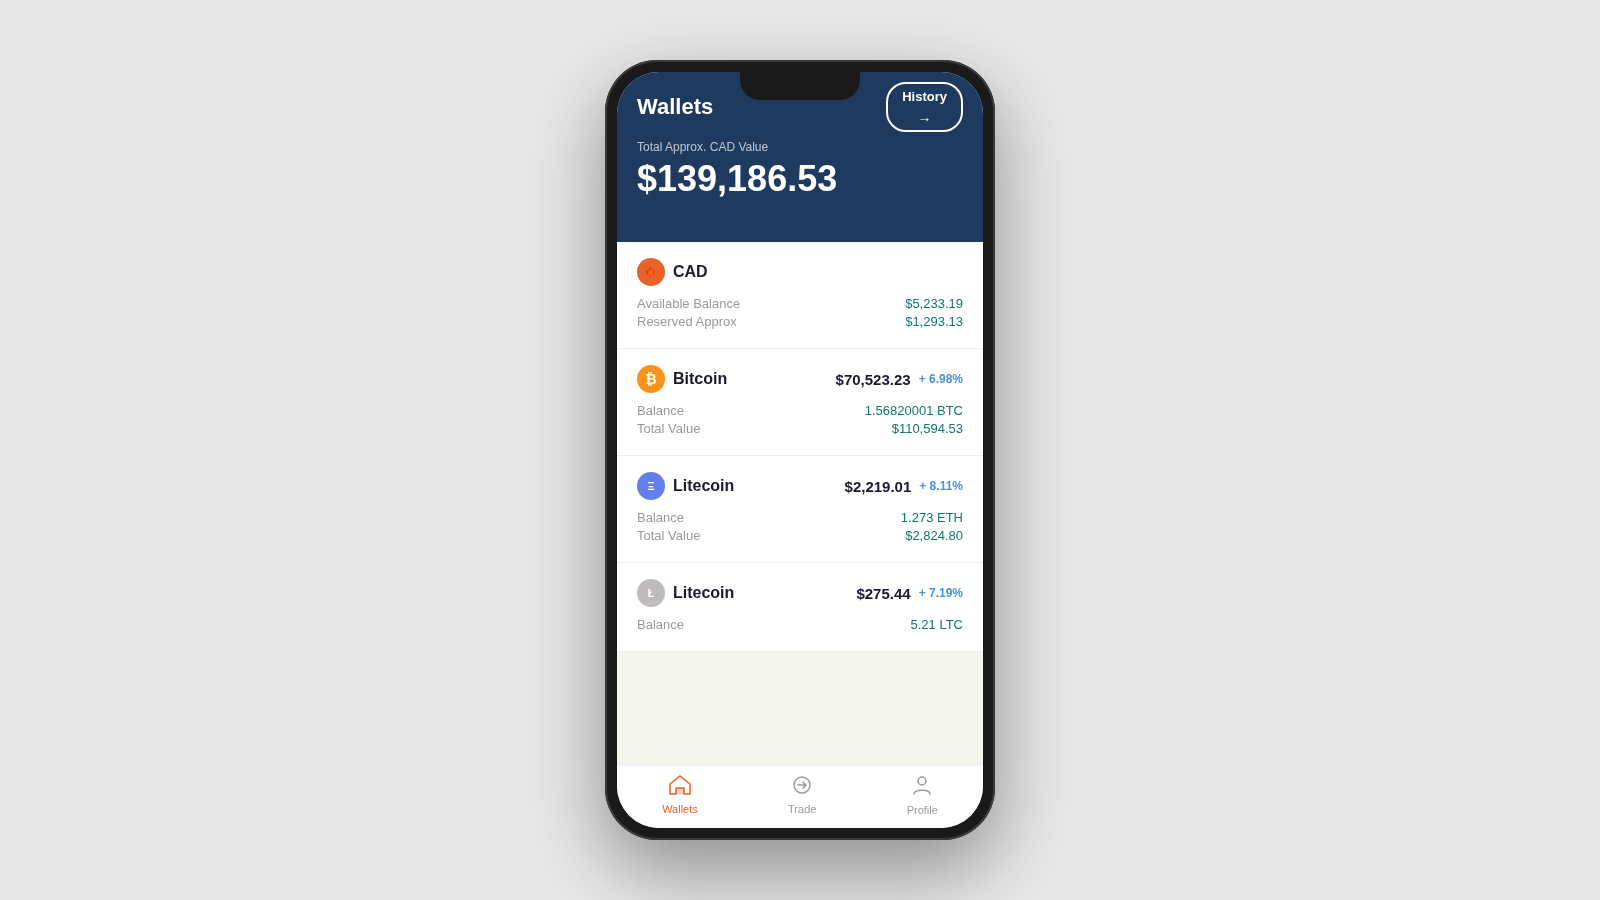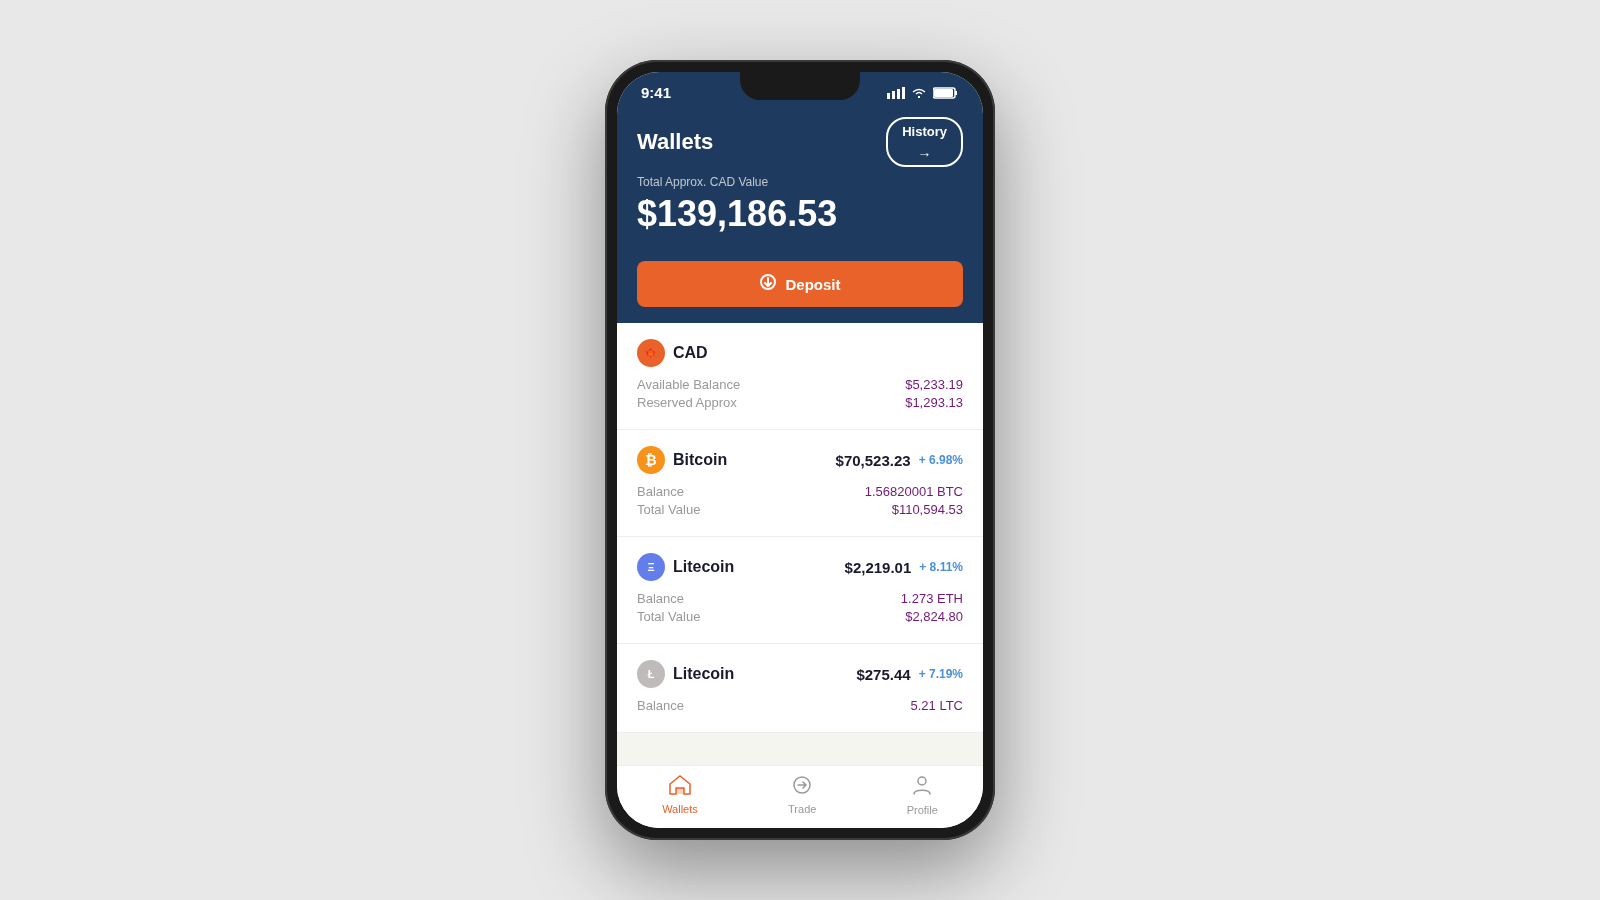--- a/index.html
+++ b/index.html
@@ -250,21 +250,21 @@
       margin-bottom: 3px;
     }
 
     .wallet-label {
       font-size: 13px;
       color: #999;
     }
 
     .wallet-value {
       font-size: 13px;
-      color: #701a75;
+      color: #0f766e;
       font-weight: 500;
     }
 
     
     .bottom-nav {
       background: #fff;
       display: flex;
       justify-content: space-around;
       align-items: center;
       padding: 8px 0 12px;
@@ -299,64 +299,34 @@
       color: #999;
     }
   </style>
 </head>
 <body>
 
 <div class="phone-outer">
   <div class="notch"></div>
   <div class="phone-inner">
 
-    <div class="status-bar">
-      <span class="status-time">9:41</span>
-      <div class="status-icons">
-        <svg width="18" height="12" viewBox="0 0 18 12">
-          <rect x="0" y="6" width="3" height="6" fill="white"></rect>
-          <rect x="5" y="4" width="3" height="8" fill="white"></rect>
-          <rect x="10" y="2" width="3" height="10" fill="white"></rect>
-          <rect x="15" y="0" width="3" height="12" fill="white"></rect>
-        </svg>
-        <svg width="16" height="12" viewBox="0 0 16 12">
-          <path d="M8 9 L8 11" stroke="white" stroke-width="2" fill="none"></path>
-          <path d="M5 7 Q8 4 11 7" stroke="white" stroke-width="1.5" fill="none"></path>
-          <path d="M2 5 Q8 0 14 5" stroke="white" stroke-width="1.5" fill="none"></path>
-        </svg>
-        <svg width="26" height="12" viewBox="0 0 26 12">
-          <rect x="0" y="1" width="22" height="10" rx="2" stroke="white" stroke-width="1.5" fill="none"></rect>
-          <rect x="1" y="2" width="19" height="8" rx="1" fill="white"></rect>
-          <path d="M23 4 L23 8" stroke="white" stroke-width="2"></path>
-        </svg>
-      </div>
-    </div>
 
     <div class="header">
       <div class="header-top">
         <span class="header-title">Wallets</span>
         <button class="history-btn">
           <span>History</span>
           <span class="history-arrow">→</span>
         </button>
       </div>
       <div class="total-label">Total Approx. CAD Value</div>
       <div class="total-value">$139,186.53</div>
     </div>
 
     <div class="action-buttons">
-      <button class="action-btn">
-        <span class="btn-icon">
-          <svg width="18" height="18" viewBox="0 0 18 18" fill="none">
-            <circle cx="9" cy="9" r="7" stroke="white" stroke-width="2"></circle>
-            <path d="M9 5 L9 13 M6 10 L9 13 L12 10" stroke="white" stroke-width="2" stroke-linecap="round"></path>
-          </svg>
-        </span>
-        <span>Deposit</span>
-      </button>
     </div>
 
     <div class="content">
 
       <div class="wallet-card">
         <div class="wallet-header">
           <div class="wallet-name-row">
             <div class="wallet-icon cad-icon">
               <svg width="20" height="14" viewBox="0 0 20 14">
                 <rect width="4" height="14" fill="#e8622a"></rect>

